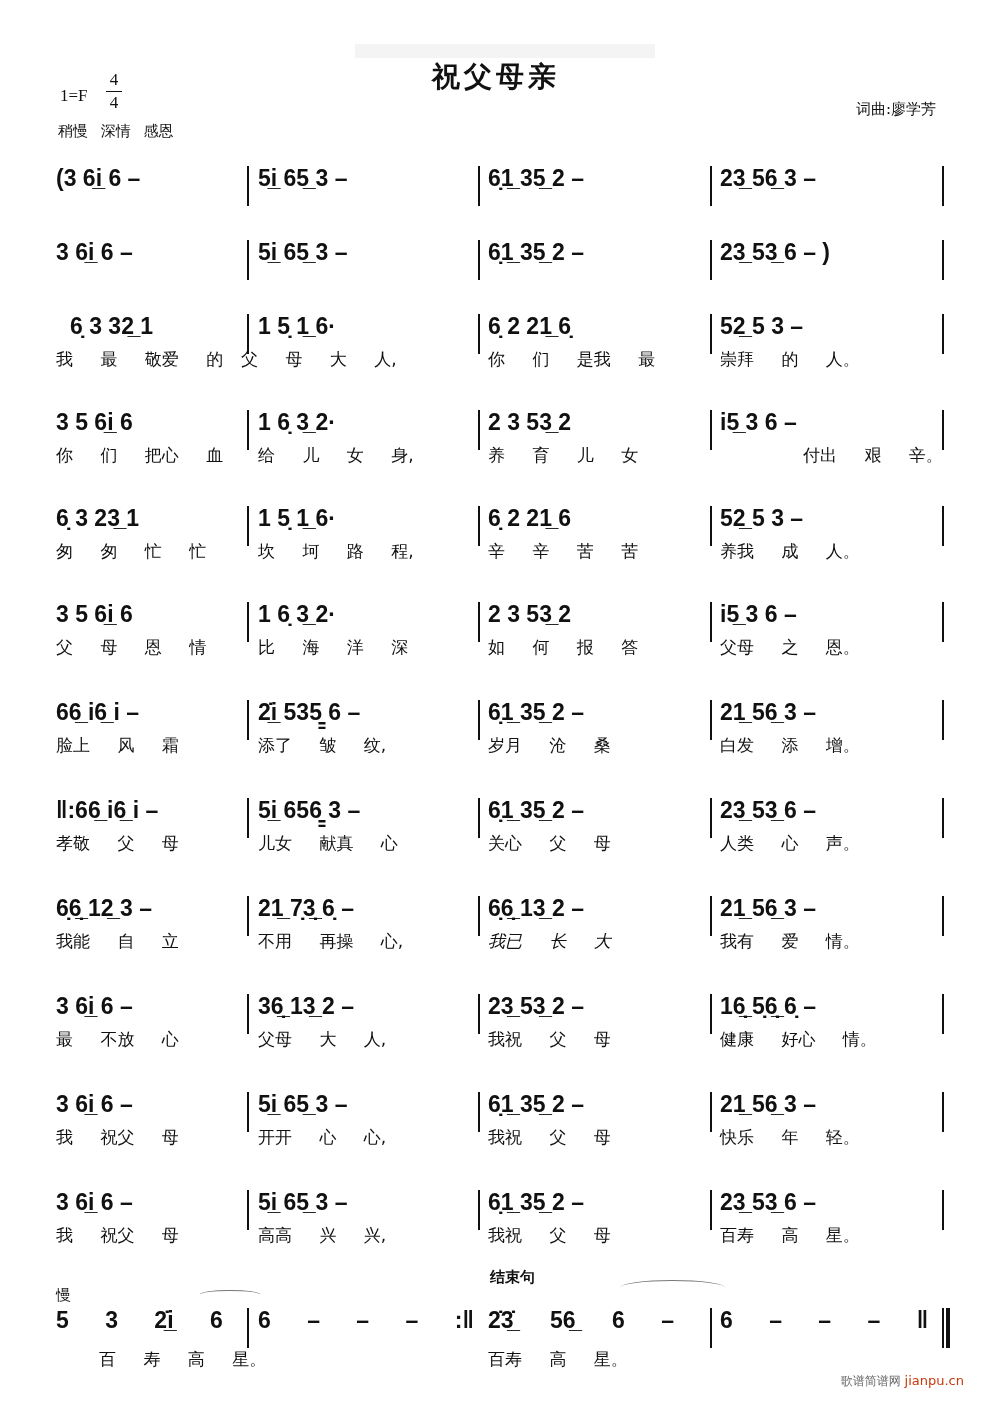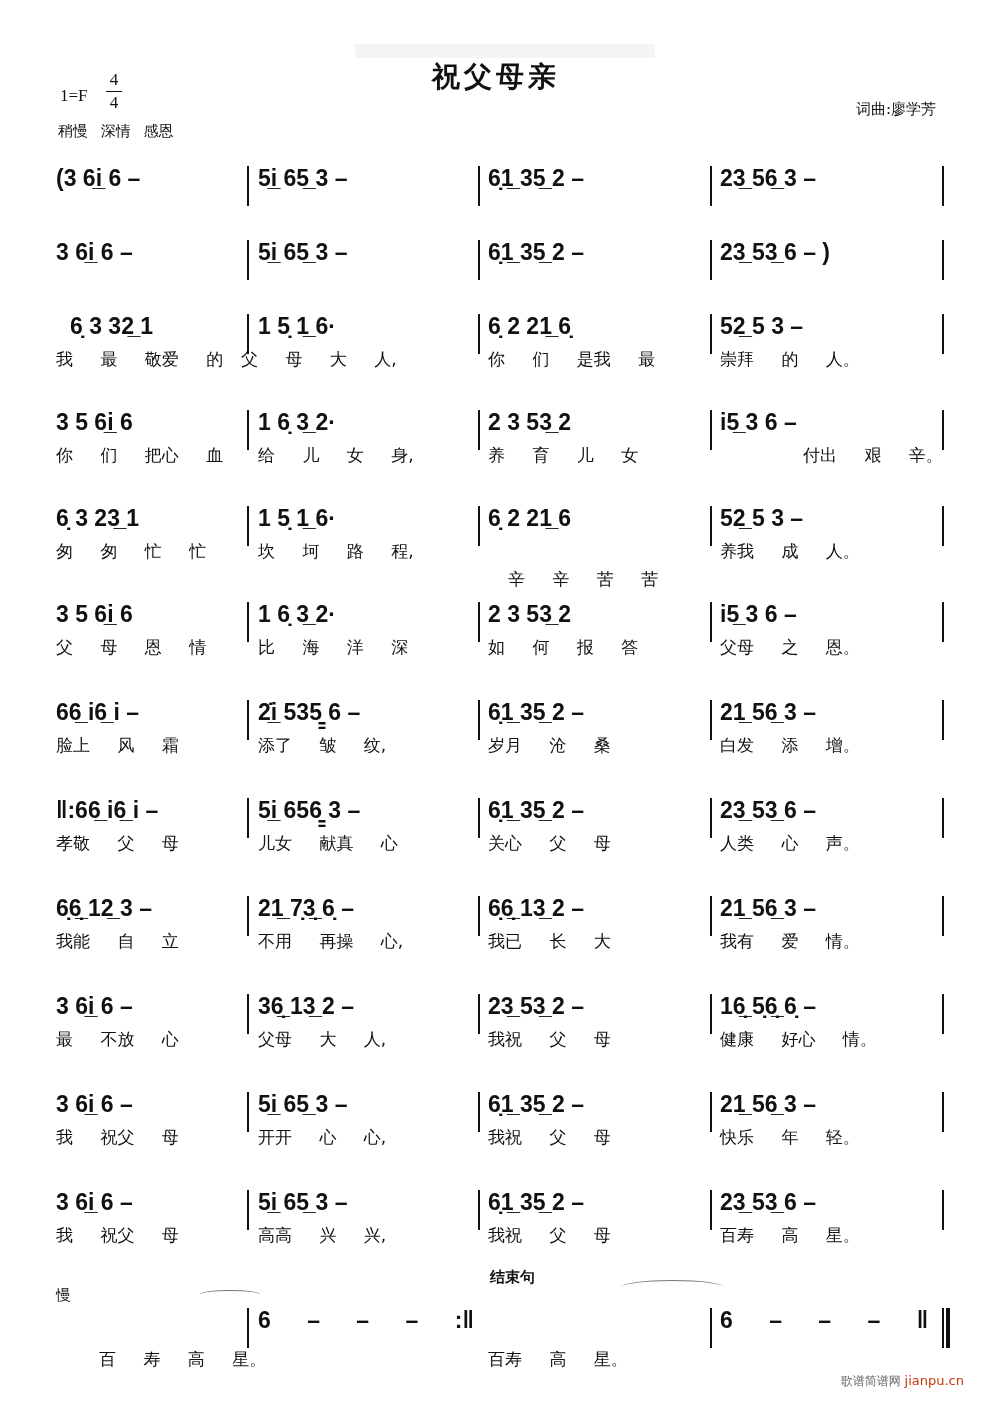--- a/index.html
+++ b/index.html
@@ -92,21 +92,21 @@
       <div class="barline" style="left: 942px;"></div>
     </div>
     <div class="row" style="top: 498px;">
       <div class="cell" style="left: 56px;">6̣  3  23̲  1</div>
       <div class="lyr" style="left: 56px; word-spacing: 22px;">匆 匆 忙 忙</div>
       <div class="barline" style="left: 247px;"></div>
       <div class="cell" style="left: 258px;">1  5̣  1̲  6·</div>
       <div class="lyr" style="left: 258px; word-spacing: 22px;">坎 坷 路 程,</div>
       <div class="barline" style="left: 478px;"></div>
       <div class="cell" style="left: 488px;">6̣  2  21̲  6</div>
-      <div class="lyr" style="left: 508px; word-spacing: 22px; margin-top: 28px;">辛 辛 苦 苦</div>
+      <div class="lyr" style="left: 488px; word-spacing: 22px;">辛 辛 苦 苦</div>
       <div class="barline" style="left: 710px;"></div>
       <div class="cell" style="left: 720px;">52̲  5  3 –</div>
       <div class="lyr" style="left: 720px; word-spacing: 22px;">养我 成 人。</div>
       <div class="barline" style="left: 942px;"></div>
     </div>
     <div class="row" style="top: 594px;">
       <div class="cell" style="left: 56px;">3  5  6i̲  6</div>
       <div class="lyr" style="left: 56px; word-spacing: 22px;">父 母 恩 情</div>
       <div class="barline" style="left: 247px;"></div>
       <div class="cell" style="left: 258px;">1  6̣  3̲  2·</div>
@@ -148,21 +148,21 @@
       <div class="barline" style="left: 942px;"></div>
     </div>
     <div class="row" style="top: 888px;">
       <div class="cell" style="left: 56px;">6̣6̣̲  12̲  3 –</div>
       <div class="lyr" style="left: 56px; word-spacing: 22px;">我能 自 立</div>
       <div class="barline" style="left: 247px;"></div>
       <div class="cell" style="left: 258px;">21̲  7̣3̣̲  6̣ –</div>
       <div class="lyr" style="left: 258px; word-spacing: 22px;">不用 再操 心,</div>
       <div class="barline" style="left: 478px;"></div>
       <div class="cell" style="left: 488px;">6̣6̣̲  13̲  2 –</div>
-      <div class="lyr" style="left: 488px; word-spacing: 22px;">我已 长 大</div>
+      <div class="lyr" style="left: 488px; word-spacing: 22px; font-style: italic;">我已 长 大</div>
       <div class="barline" style="left: 710px;"></div>
       <div class="cell" style="left: 720px;">21̲  56̲  3 –</div>
       <div class="lyr" style="left: 720px; word-spacing: 22px;">我有 爱 情。</div>
       <div class="barline" style="left: 942px;"></div>
     </div>
     <div class="row" style="top: 986px;">
       <div class="cell" style="left: 56px;">3  6i̲  6 –</div>
       <div class="lyr" style="left: 56px; word-spacing: 22px;">最 不放 心</div>
       <div class="barline" style="left: 247px;"></div>
       <div class="cell" style="left: 258px;">36̣̲  13̲  2 –</div>
@@ -199,23 +199,25 @@
       <div class="cell" style="left: 488px;">6̣1̲  35̲  2 –</div>
       <div class="lyr" style="left: 488px; word-spacing: 22px;">我祝 父 母</div>
       <div class="barline" style="left: 710px;"></div>
       <div class="cell" style="left: 720px;">23̲  53̲  6 –</div>
       <div class="lyr" style="left: 720px; word-spacing: 22px;">百寿 高 星。</div>
       <div class="barline" style="left: 942px;"></div>
     </div>
     <div class="row" style="top: 1300px;">
       <div class="label" style="left: 56px; top: -14px; font-weight: normal;">慢</div>
       <div class="label" style="left: 490px; top: -32px;">结束句</div>
+      <div class="cell" style="left: 56px; word-spacing: 30px;">5  3  2̇i̲  6</div>
       <div class="lyr" style="left: 56px; top: 48px; word-spacing: 22px; margin-left: 43px;">百 寿 高 星。</div>
       <div class="cell" style="left: 258px; word-spacing: 30px;">6  –  –  –  :‖</div>
       <div class="lyr" style="left: 258px; top: 48px; word-spacing: 22px;"></div>
+      <div class="cell" style="left: 488px; word-spacing: 30px;">2̇3̲̇  56̲  6 –</div>
       <div class="lyr" style="left: 488px; top: 48px; word-spacing: 22px;">百寿 高 星。</div>
       <div class="cell" style="left: 720px; word-spacing: 30px;">6  –  –  –  ‖</div>
       <div class="lyr" style="left: 720px; top: 48px; word-spacing: 22px;"></div>
       <div class="barline" style="left: 247px;"></div>
       <div class="barline" style="left: 710px;"></div>
       <div class="barline" style="left: 942px;"></div>
       <div class="barline" style="left: 946px; width: 4px;"></div>
       <div class="slur" style="left: 200px; top: -10px; width: 60px;"></div>
       <div class="slur" style="left: 620px; top: -20px; width: 105px; height: 14px;"></div>
     </div>

